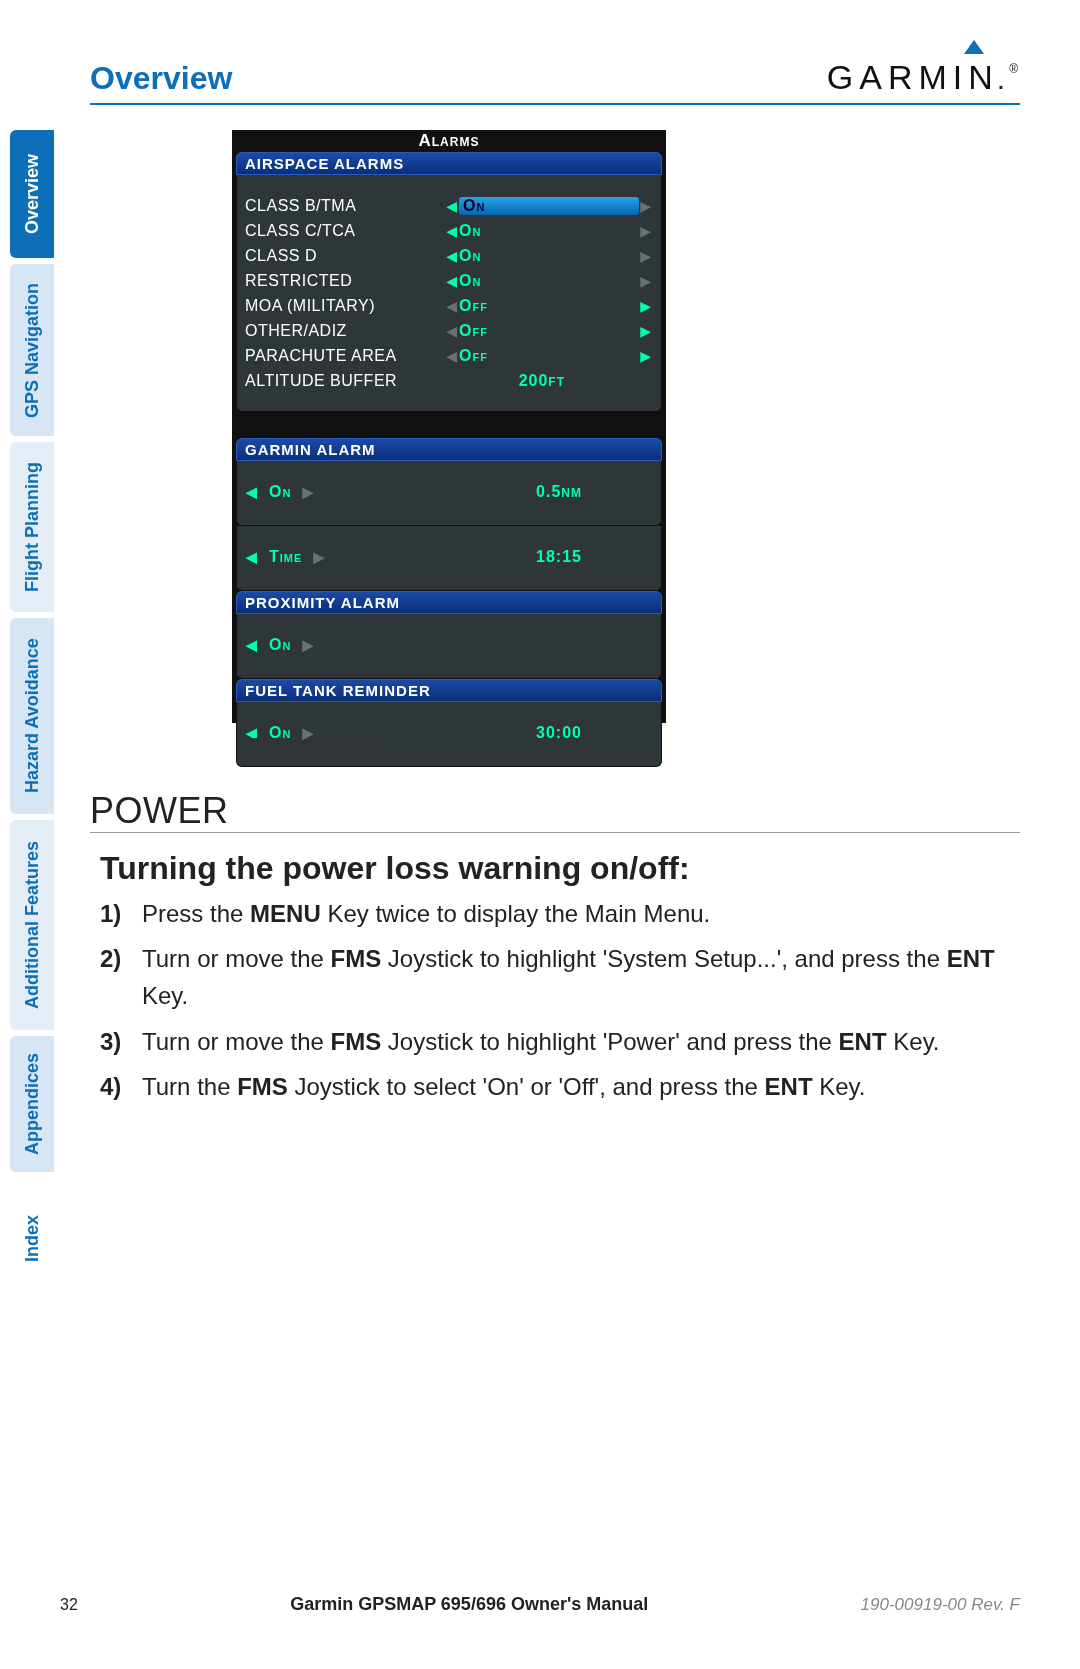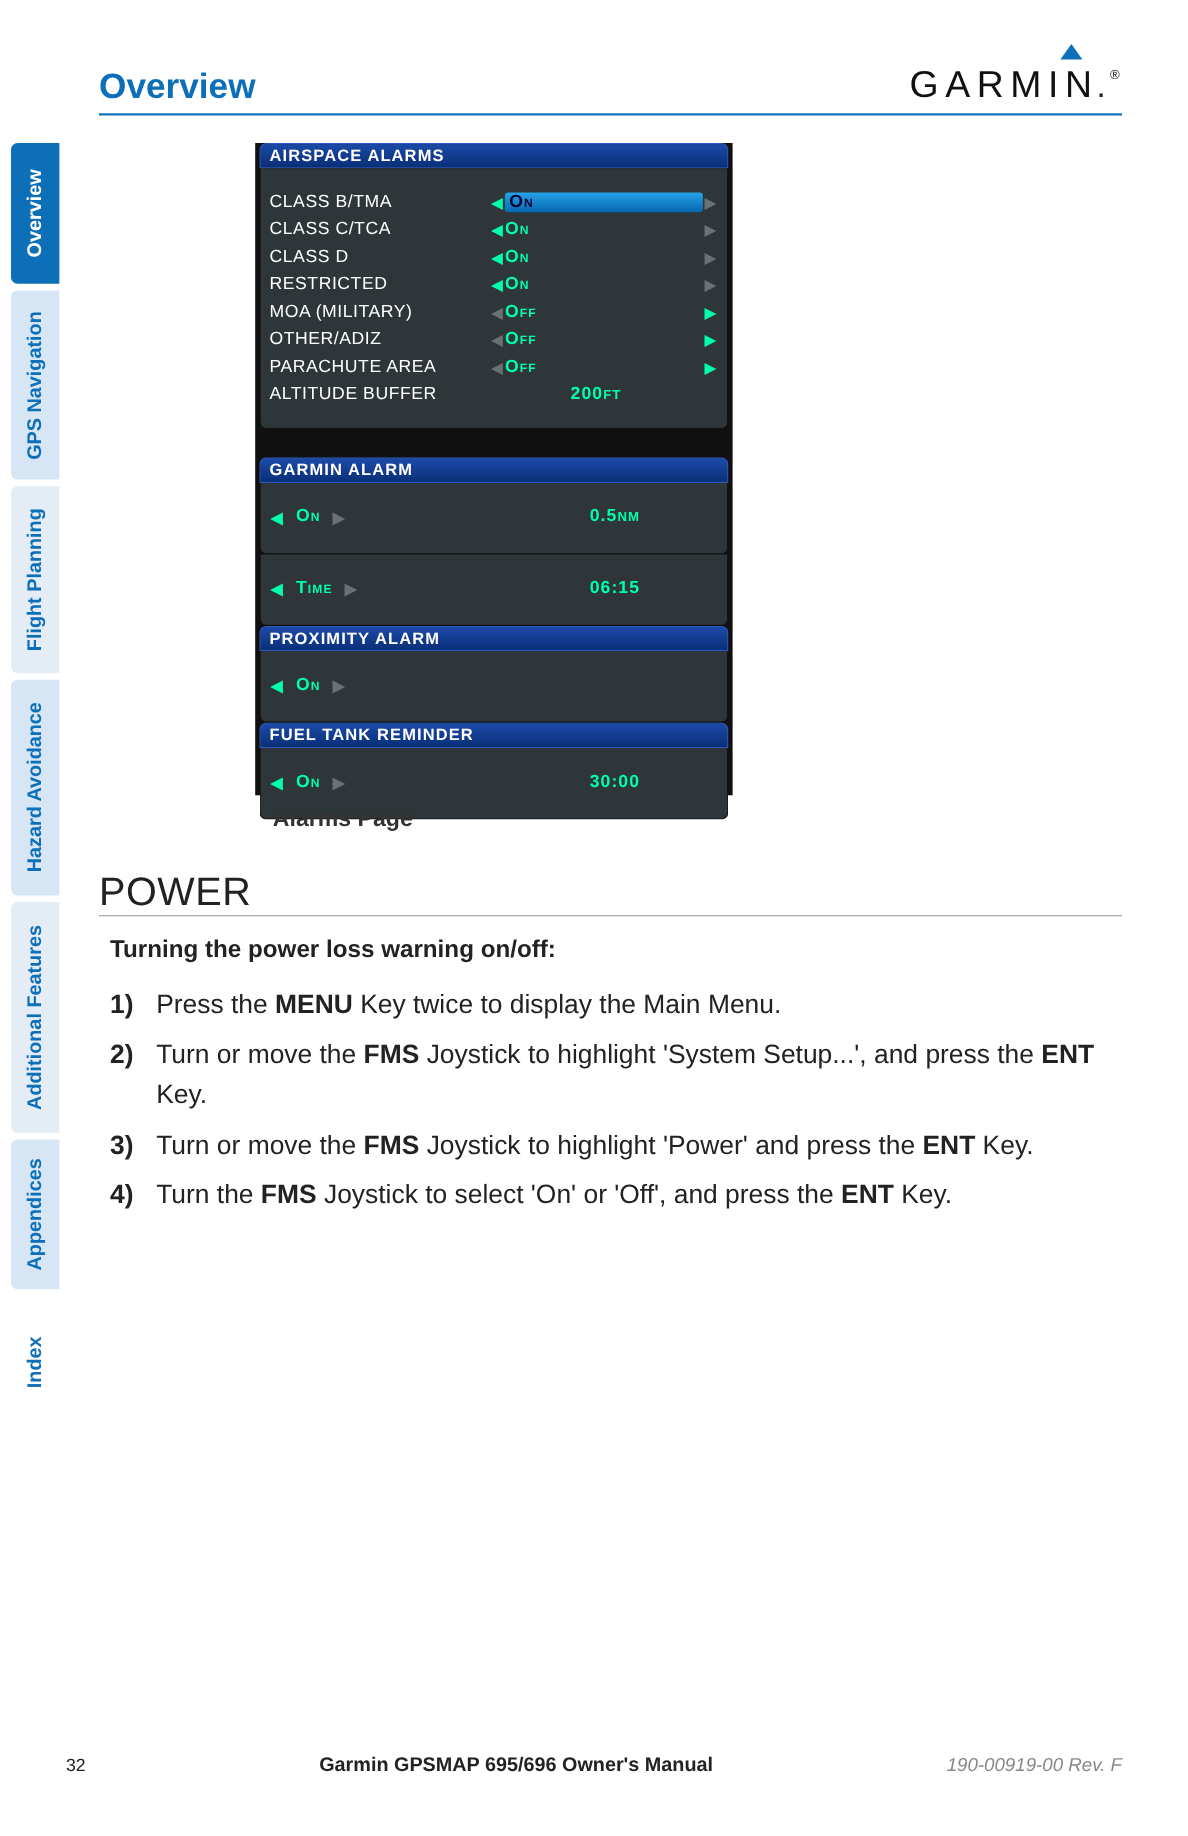--- a/index.html
+++ b/index.html
@@ -178,21 +178,21 @@
     font-size: 36px;
     font-weight: 400;
     border-bottom: 1px solid #999;
     padding-bottom: 0;
     letter-spacing: 0.5px;
   }
   .h3 {
     position: absolute;
     top: 850px;
     left: 100px;
-    font-size: 22px;
+    font-size: 32px;
     font-weight: 700;
   }
   .steps {
     position: absolute;
     top: 895px;
     left: 100px;
     right: 60px;
     font-size: 24px;
     line-height: 1.55;
   }
@@ -231,20 +231,21 @@
     <div class="tab active" style="height: 128px;">Overview</div>
     <div class="tab light" style="height: 172px;">GPS Navigation</div>
     <div class="tab med" style="height: 170px;">Flight Planning</div>
     <div class="tab light" style="height: 196px;">Hazard Avoidance</div>
     <div class="tab med" style="height: 210px;">Additional Features</div>
     <div class="tab light" style="height: 136px;">Appendices</div>
     <div class="tab plain" style="height: 120px;">Index</div>
   </div>
 
 <div class="device">
+  <div class="dev-title">Alarms</div>
   <div class="sect-hdr">AIRSPACE ALARMS</div>
   <div class="sect-body" id="airspace-body">
       <div class="row">
         <span class="label">CLASS B/TMA</span>
         <span class="arrow-l ">◀</span>
         <span class="val hl">On</span>
         <span class="arrow-r dim">▶</span>
       </div>
       <div class="row">
         <span class="label">CLASS C/TCA</span>
@@ -299,21 +300,21 @@
       <div class="sub-right"><span>0.5</span><span class="unit">NM</span></div>
     </div>
   </div>
   <div class="sect-body">
     <div class="sub-row">
       <div class="sub-left">
           <span class="arrow-l">◀</span>
           <span class="t">Time</span>
           <span class="arrow-r dim">▶</span>
         </div>
-      <div class="sub-right">06:15</div>
+      <div class="sub-right">18:15</div>
     </div>
   </div>
   <div class="sect-hdr">PROXIMITY ALARM</div>
   <div class="sect-body">
     <div class="sub-row">
       <div class="sub-left">
           <span class="arrow-l">◀</span>
           <span class="t">On</span>
           <span class="arrow-r dim">▶</span>
         </div>

